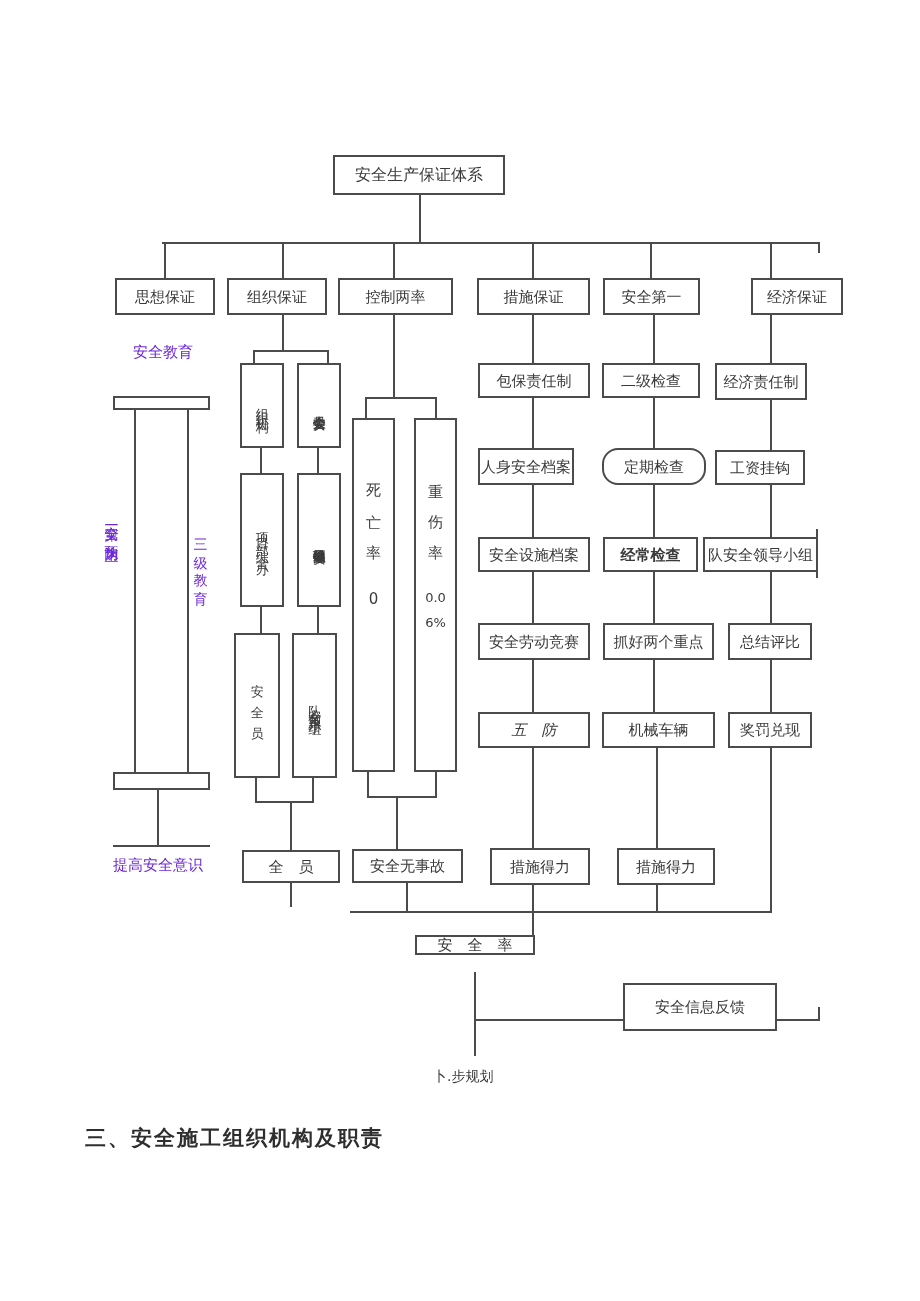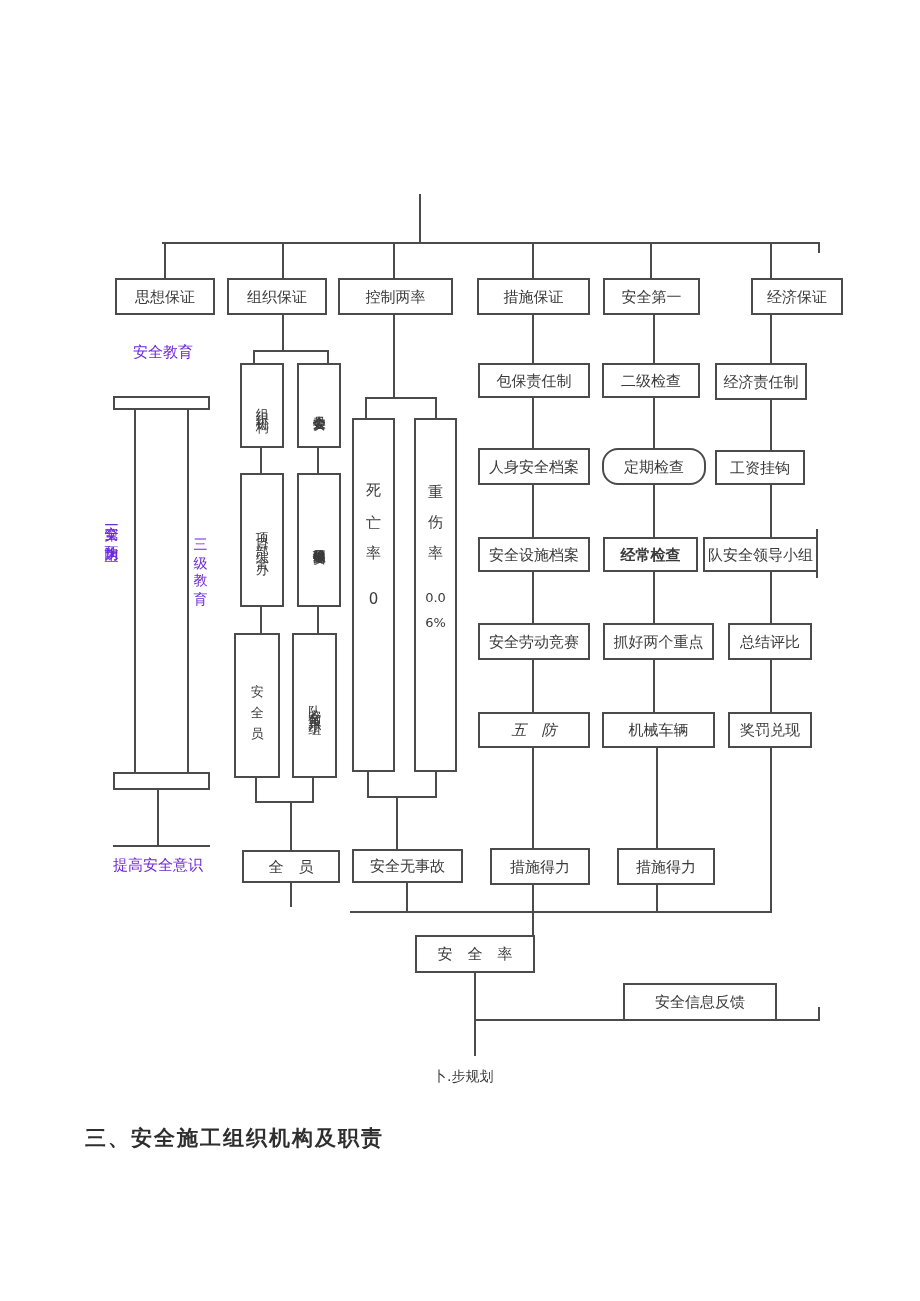--- a/index.html
+++ b/index.html
@@ -26,20 +26,21 @@
     position:absolute;left:85px;top:1124px;font-size:21px;font-weight:bold;
     letter-spacing:2px;color:#2e2e2e;white-space:nowrap;
   }
   .footnote{position:absolute;left:433px;top:1068px;font-size:14px;color:#3a3a3a;}
 </style>
 </head>
 <body>
 
 <div class="page">
 
+  <div class="box" style="left:333px;top:155px;width:172px;height:40px;font-size:16px;">安全生产保证体系</div>
 
   <div class="vl" style="left:419px;top:194px;height:48px;"></div>
   <div class="hl" style="left:162px;top:242px;width:658px;"></div>
   <div class="vl" style="left:818px;top:242px;height:11px;"></div>
   <div class="vl" style="left:164px;top:243px;height:35px;"></div>
   <div class="vl" style="left:282px;top:243px;height:35px;"></div>
   <div class="vl" style="left:393px;top:243px;height:35px;"></div>
   <div class="vl" style="left:532px;top:243px;height:35px;"></div>
   <div class="vl" style="left:650px;top:243px;height:35px;"></div>
   <div class="vl" style="left:770px;top:243px;height:35px;"></div>
@@ -122,21 +123,21 @@
   <div class="vl" style="left:435px;top:771px;height:27px;"></div>
   <div class="hl" style="left:367px;top:796px;width:70px;"></div>
   <div class="vl" style="left:396px;top:796px;height:53px;"></div>
 
   <div class="box" style="left:352px;top:849px;width:111px;height:34px;">安全无事故</div>
   <div class="vl" style="left:406px;top:882px;height:31px;"></div>
 
   <div class="vl" style="left:532px;top:314px;height:49px;"></div>
   <div class="box" style="left:478px;top:363px;width:112px;height:35px;">包保责任制</div>
   <div class="vl" style="left:532px;top:397px;height:51px;"></div>
-  <div class="box" style="left:478px;top:448px;width:112px;height:37px;">人身安全档案</div>
+  <div class="box" style="left:478px;top:448px;width:96px;height:37px;">人身安全档案</div>
   <div class="vl" style="left:532px;top:484px;height:53px;"></div>
   <div class="box" style="left:478px;top:537px;width:112px;height:35px;">安全设施档案</div>
   <div class="vl" style="left:532px;top:571px;height:52px;"></div>
   <div class="box" style="left:478px;top:623px;width:112px;height:37px;">安全劳动竞赛</div>
   <div class="vl" style="left:532px;top:659px;height:53px;"></div>
   <div class="box" style="left:478px;top:712px;width:112px;height:36px;font-style:italic;">五　防</div>
   <div class="vl" style="left:532px;top:747px;height:101px;"></div>
   <div class="box" style="left:490px;top:848px;width:100px;height:37px;">措施得力</div>
   <div class="vl" style="left:532px;top:884px;height:29px;"></div>
 
@@ -164,24 +165,24 @@
   <div class="vl" style="left:816px;top:568px;height:10px;"></div>
   <div class="vl" style="left:770px;top:571px;height:52px;"></div>
   <div class="box" style="left:728px;top:623px;width:84px;height:37px;">总结评比</div>
   <div class="vl" style="left:770px;top:659px;height:53px;"></div>
   <div class="box" style="left:728px;top:712px;width:84px;height:36px;">奖罚兑现</div>
   <div class="vl" style="left:770px;top:747px;height:166px;"></div>
 
   <div class="hl" style="left:350px;top:911px;width:422px;"></div>
   <div class="vl" style="left:532px;top:911px;height:24px;"></div>
 
-  <div class="box" style="left:415px;top:935px;width:120px;height:38px;">安　全　率</div>
+  <div class="box" style="left:415px;top:935px;width:120px;height:20px;">安　全　率</div>
   <div class="vl" style="left:474px;top:972px;height:84px;"></div>
 
   <div class="hl" style="left:474px;top:1019px;width:346px;"></div>
   <div class="vl" style="left:818px;top:1007px;height:13px;"></div>
-  <div class="box" style="left:623px;top:983px;width:154px;height:38px;">安全信息反馈</div>
+  <div class="box" style="left:623px;top:983px;width:154px;height:48px;">安全信息反馈</div>
 
   <div class="footnote">卜.步规划</div>
 
   <div class="heading">三、安全施工组织机构及职责</div>
 
 </div>
 
 </body></html>

